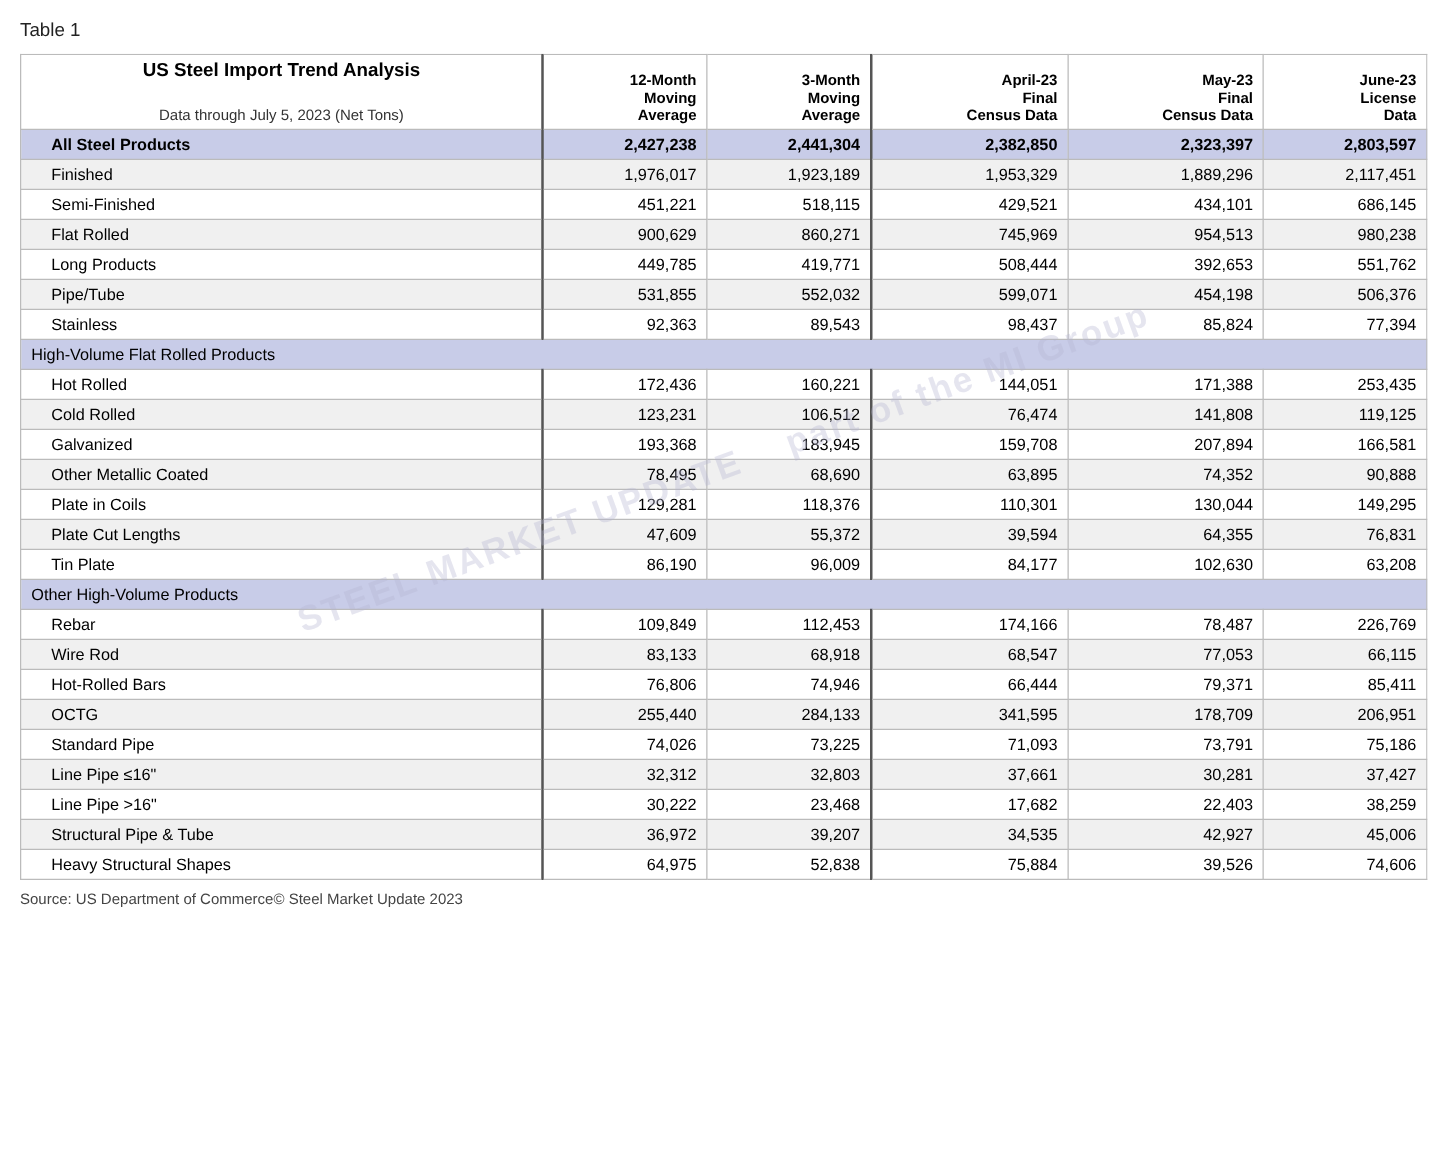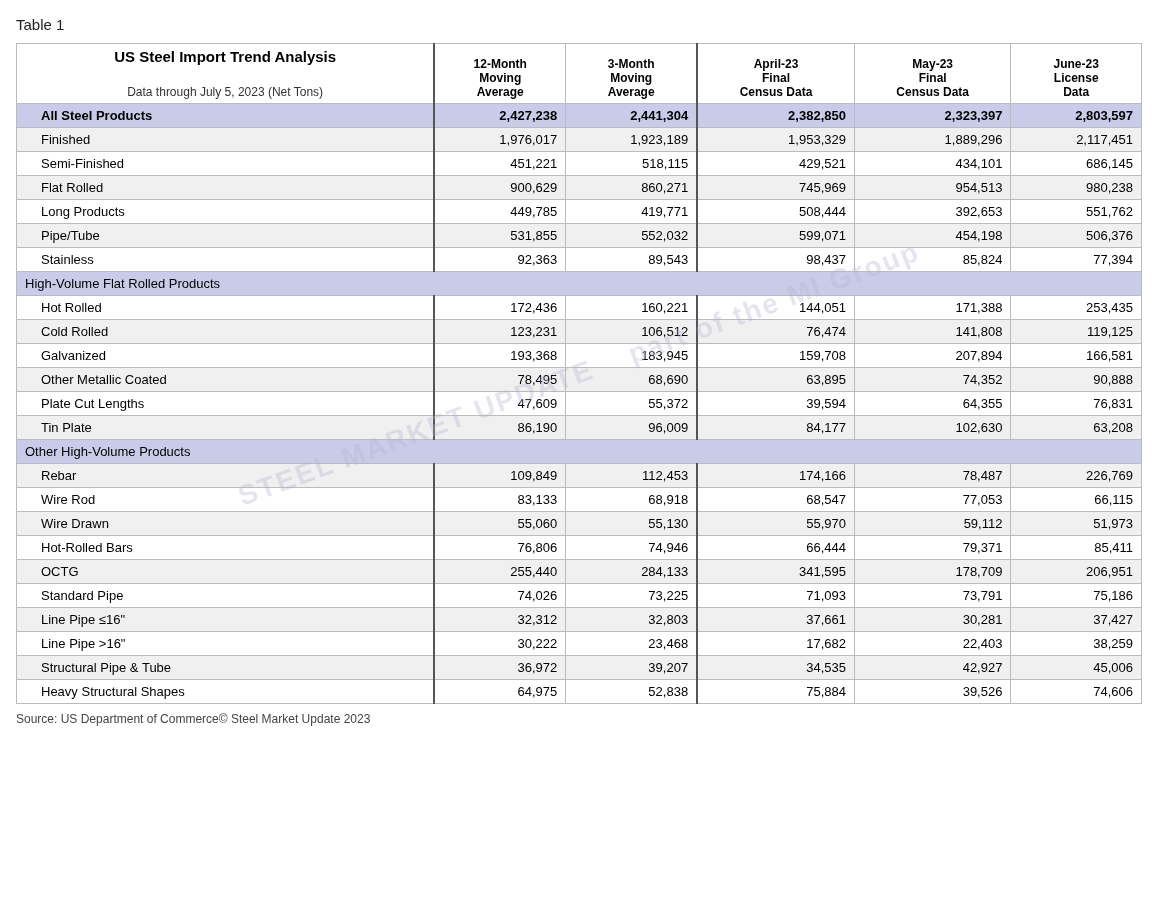--- a/index.html
+++ b/index.html
@@ -24,21 +24,21 @@
     }
     th, td {
       border: 1px solid #bbb;
       padding: 4px 8px;
     }
     .header-title-cell {
       background: #fff;
       border-right: 2px solid #555;
     }
     .col-header {
-      text-align: center;
+      text-align: right;
       font-weight: bold;
       font-size: 12px;
       background: #fff;
       vertical-align: bottom;
     }
     .col-header-divider {
       border-left: 2px solid #555;
     }
     .section-header {
       background: #c8cce8;
@@ -208,20 +208,28 @@
         </tr>
         <tr class="data-row">
           <td class="label-col">Other Metallic Coated</td>
           <td class="num-col">78,495</td>
           <td class="num-col">68,690</td>
           <td class="num-col divider-left">63,895</td>
           <td class="num-col">74,352</td>
           <td class="num-col">90,888</td>
         </tr>
         <tr class="data-row">
+          <td class="label-col">Plate in Coils</td>
+          <td class="num-col">129,281</td>
+          <td class="num-col">118,376</td>
+          <td class="num-col divider-left">110,301</td>
+          <td class="num-col">130,044</td>
+          <td class="num-col">149,295</td>
+        </tr>
+        <tr class="data-row">
           <td class="label-col">Plate Cut Lengths</td>
           <td class="num-col">47,609</td>
           <td class="num-col">55,372</td>
           <td class="num-col divider-left">39,594</td>
           <td class="num-col">64,355</td>
           <td class="num-col">76,831</td>
         </tr>
         <tr class="data-row">
           <td class="label-col">Tin Plate</td>
           <td class="num-col">86,190</td>
@@ -241,28 +249,20 @@
           <td class="num-col">78,487</td>
           <td class="num-col">226,769</td>
         </tr>
         <tr class="data-row">
           <td class="label-col">Wire Rod</td>
           <td class="num-col">83,133</td>
           <td class="num-col">68,918</td>
           <td class="num-col divider-left">68,547</td>
           <td class="num-col">77,053</td>
           <td class="num-col">66,115</td>
-        </tr>
-        <tr class="data-row">
-          <td class="label-col">Wire Drawn</td>
-          <td class="num-col">55,060</td>
-          <td class="num-col">55,130</td>
-          <td class="num-col divider-left">55,970</td>
-          <td class="num-col">59,112</td>
-          <td class="num-col">51,973</td>
         </tr>
         <tr class="data-row">
           <td class="label-col">Hot-Rolled Bars</td>
           <td class="num-col">76,806</td>
           <td class="num-col">74,946</td>
           <td class="num-col divider-left">66,444</td>
           <td class="num-col">79,371</td>
           <td class="num-col">85,411</td>
         </tr>
         <tr class="data-row">

